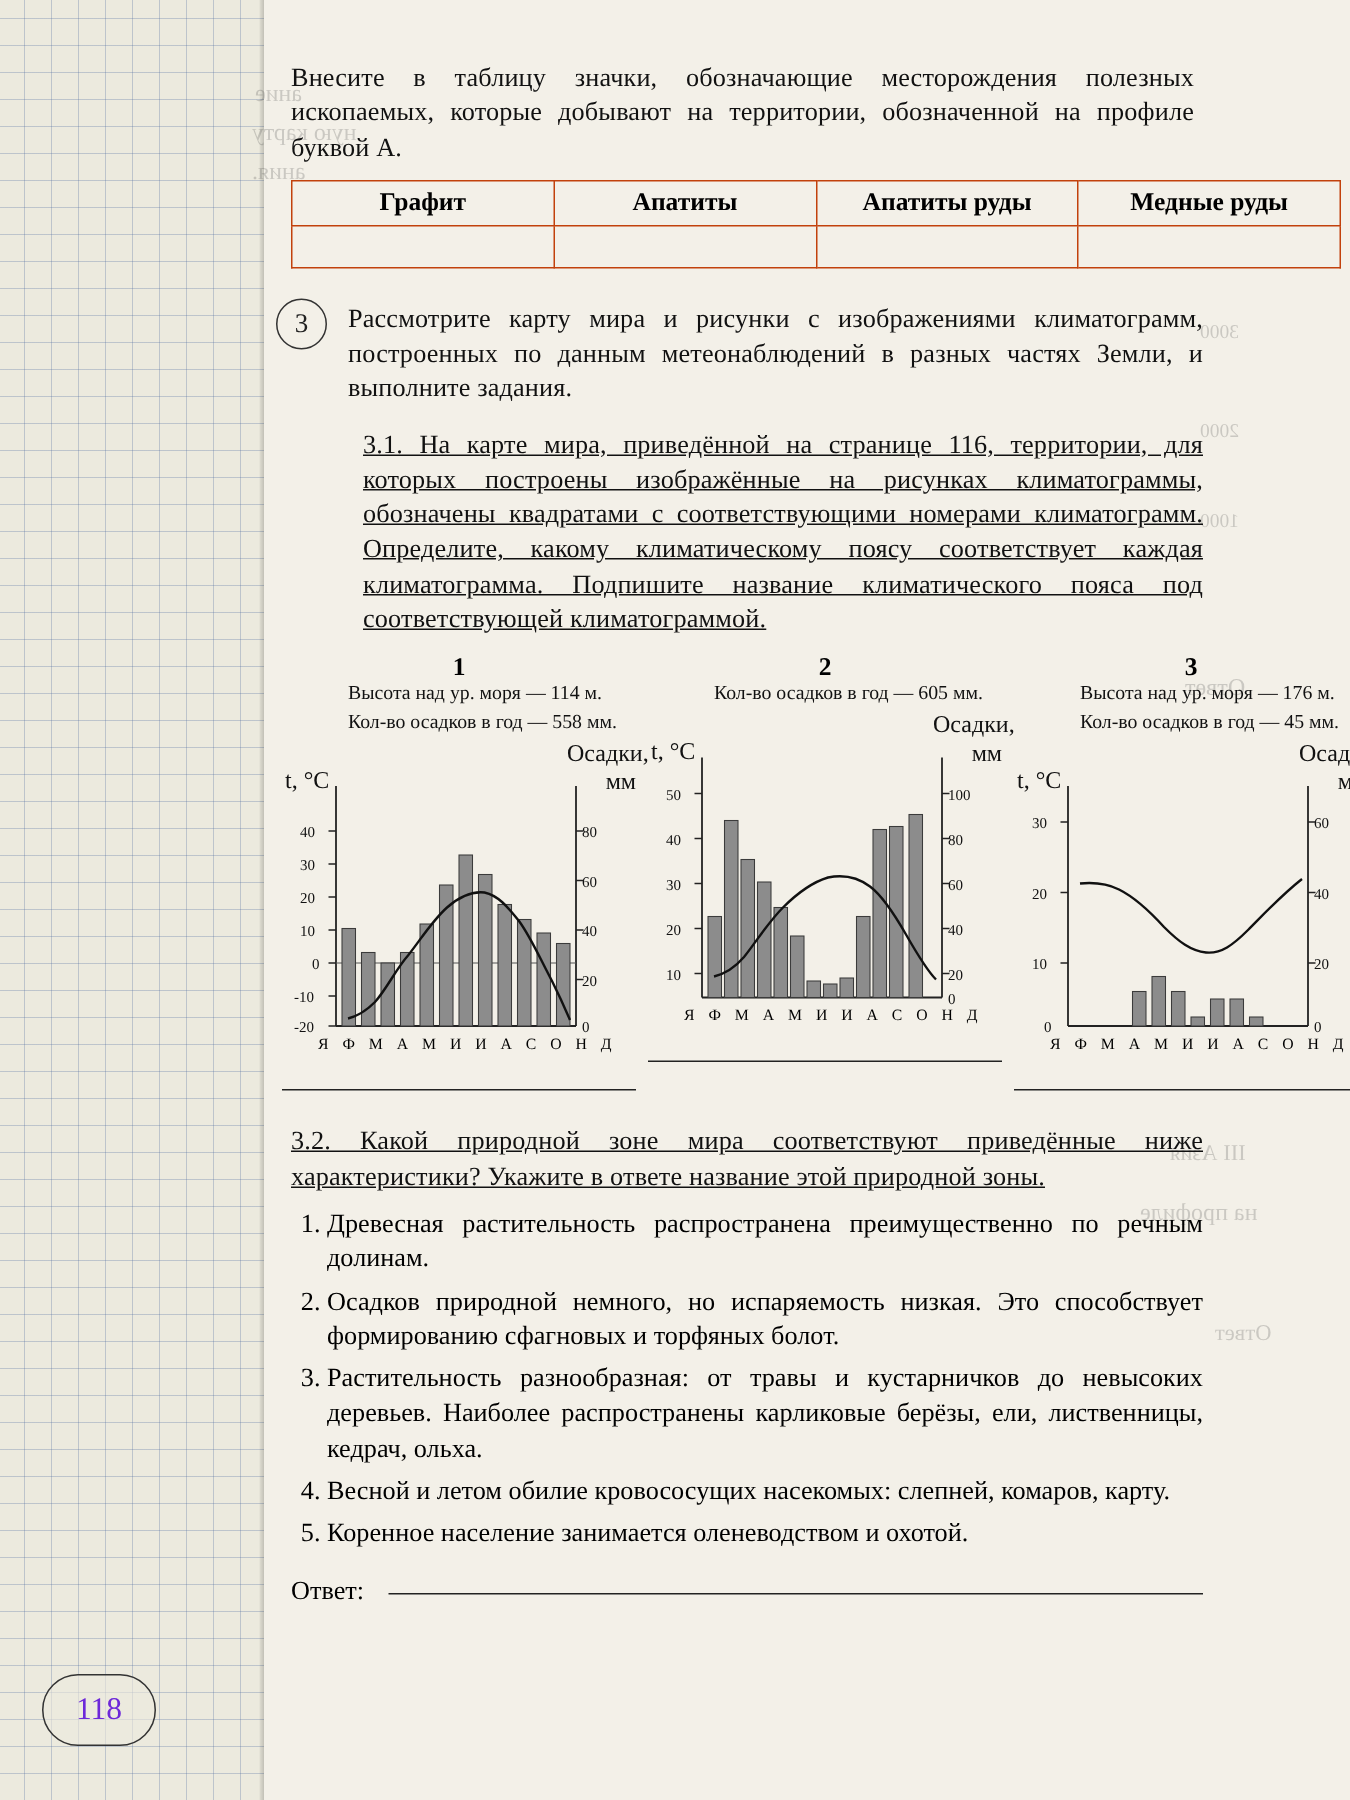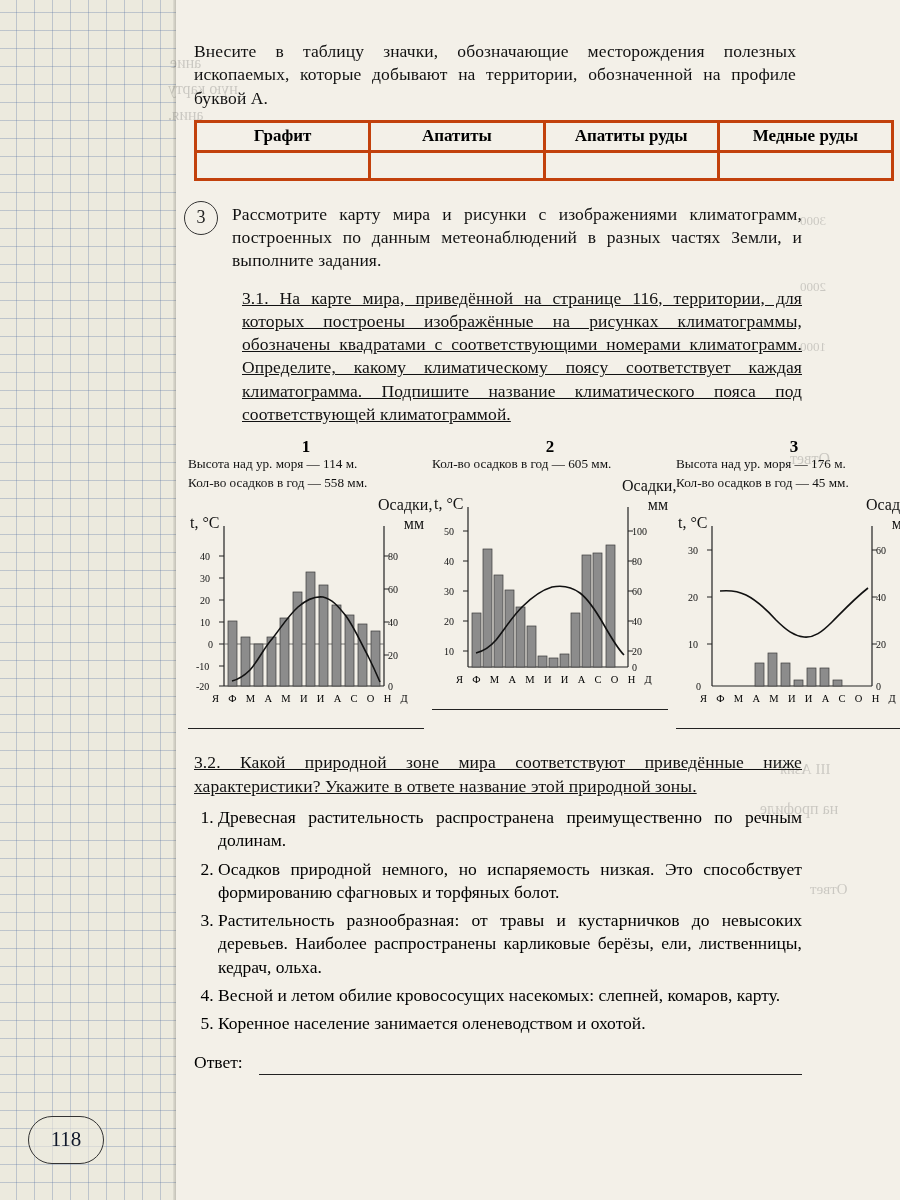--- a/index.html
+++ b/index.html
@@ -53,21 +53,21 @@
   }
   .intro { margin-left:10px; margin-right:6px; }
 
   table.minerals {
     border-collapse:collapse;
     margin:10px 0 0 10px;
     width:700px;
     table-layout:fixed;
   }
   table.minerals th, table.minerals td {
-    border:3px solid #c2410c;
+    border:1px solid #c2410c;
     height:30px;
     text-align:center;
     font-size:17px;
     font-family:"Liberation Serif", serif;
   }
   table.minerals td { height:28px; }
 
   .task {
     position:relative;
     margin-top:22px;
@@ -88,48 +88,48 @@
     padding-left:4px;
     gap:8px;
   }
   .chart-col { width:236px; position:relative; }
   .chart-title-num {
     text-align:center;
     font-size:17px;
     font-weight:bold;
     height:18px;
   }
-  .chart-meta { font-size:13.2px; line-height:1.45; color:#111; }
+  .chart-meta { font-size:13.2px; line-height:1.45; color:#111;margin-left:44px; }
   .chart-box { position:relative; width:236px; height:225px; margin-top:4px; }
   .axis-label {
     position:absolute; font-size:16px; color:#111;
   }
   svg.plot { position:absolute; left:0; top:0; }
   .months {
     position:absolute; left:24px; top:196px; width:196px;
     display:flex; justify-content:space-between;
     font-size:10.5px; letter-spacing:.2px;
   }
   .chart-rule { position:absolute; left:0; right:0; bottom:-8px; height:1px; background:#222; }
 
   ol.charlist { margin:6px 0 0 0; padding-left:34px; }
   ol.charlist li { font-size:17.5px; text-align:justify; margin-bottom:5px; }
   ol.charlist li::marker { font-family:"Liberation Serif", serif; }
 
   .answer-line {
     margin-top:16px; padding-left:10px;
-    font-size:17.5px; display:flex; align-items:flex-end; gap:16px;
+    font-size:17.5px; display:flex; align-items:flex-start; gap:16px;
   }
   .answer-rule { flex:1; border-bottom:1px solid #222; height:14px; }
 
   .page-num {
     position:absolute; left:28px; bottom:36px;
     width:76px; height:48px; border:1.6px solid #333; border-radius:26px;
     display:flex; align-items:center; justify-content:center;
-    font-size:21px; color:#0f172a; background:rgba(236,234,222,.6);
+    font-size:21px; color:#6d28d9; background:rgba(236,234,222,.6);
   }
 </style>
 </head>
 <body>
 
 <div class="page">
   <div class="grid-strip"></div>
 
   <div class="ghost" style="left:170px; top:52px; font-size:16px;">ание</div>
   <div class="ghost" style="left:168px; top:78px; font-size:16px;">ную карту</div>

